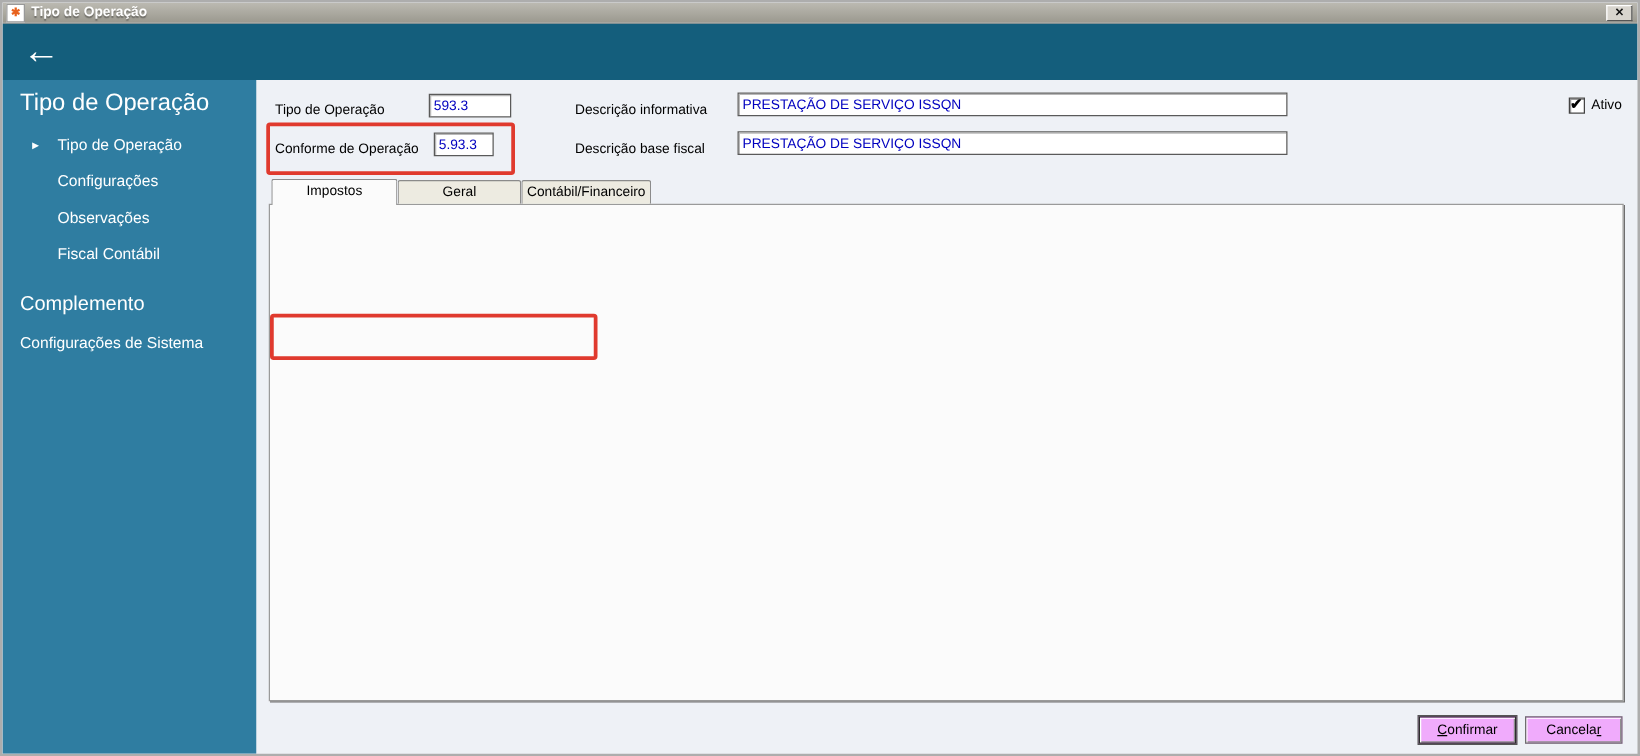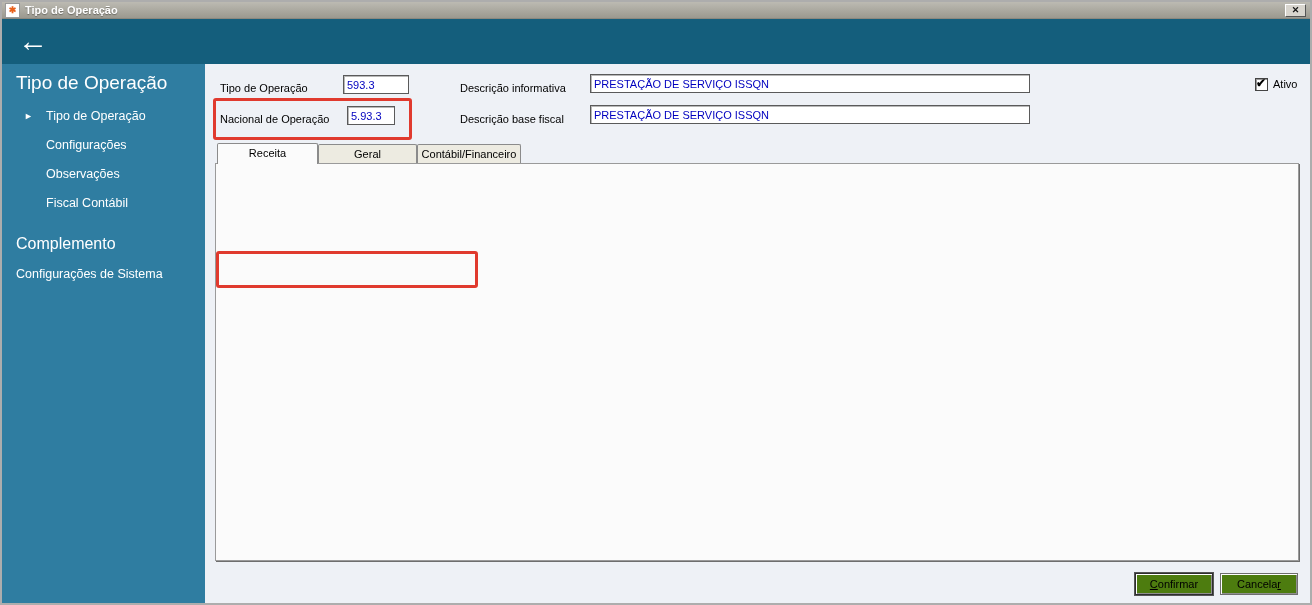--- a/index.html
+++ b/index.html
@@ -32,21 +32,21 @@
   .sel-arr{width:17px;background:#D8D4CD;border-left:1px solid #8f8f8f;box-shadow:inset -1px -1px 0 #7c7c7c,inset 1px 1px 0 #fff;display:flex;align-items:center;justify-content:center;font-size:7px;color:#000;}
   .note{font-size:11px;color:#0000BF;line-height:19px;white-space:nowrap;}
   .cbx{width:13px;height:13px;background:#fff;border:1px solid #444;box-shadow:inset 1px 1px 0 #9a9a9a;box-sizing:border-box;}
   .cbx-check{position:absolute;left:0px;top:-3px;font-size:12px;font-weight:bold;color:#000;line-height:14px;}
   .hl{border:3px solid #E03A2E;border-radius:3px;background:transparent;pointer-events:none;z-index:6;}
   
   .tab{top:142px;height:19px;background:#EDEBE1;border:1px solid #8b8b8b;border-bottom:none;border-radius:2px 2px 0 0;font-size:11px;text-align:center;line-height:18px;box-sizing:border-box;z-index:3;cursor:pointer;}
   .tab.active{top:141px;height:21px;background:#FBFBFB;z-index:5;}
   .panel{position:absolute;left:213px;top:161px;width:1084px;height:398px;background:#FBFBFB;border:1px solid #9a9a9a;box-shadow:1px 1px 0 #6e6e6e;box-sizing:border-box;z-index:1;}
   
-  .btn{height:22px;background:#4d7c0f;border:1px solid #6e6e6e;box-shadow:inset 1px 1px 0 #fff,inset -1px -1px 0 #8f8f8f;font-size:11px;color:#000;text-align:center;line-height:20px;box-sizing:border-box;cursor:pointer;z-index:2;}
+  .btn{height:22px;background:#f0abfc;border:1px solid #6e6e6e;box-shadow:inset 1px 1px 0 #fff,inset -1px -1px 0 #8f8f8f;font-size:11px;color:#000;text-align:center;line-height:20px;box-sizing:border-box;cursor:pointer;z-index:2;}
   .btn.primary{border:1px solid #2e2e2e;box-shadow:inset 1px 1px 0 #fff,inset -1px -1px 0 #8f8f8f,0 0 0 1px #555;}
 </style>
 </head>
 <body>
 
 <div class="win" id="win">
 
   <div class="titlebar">
     <span class="appicon">✱</span>
     <span class="ttl">Tipo de Operação</span>
@@ -61,21 +61,21 @@
     </span>
   </div>
 
   <div class="sidebar"></div>
   <div class="sb-h1">Tipo de Operação</div>
   <div class="sb-h2">Complemento</div>
   <div class="sb-link">Configurações de Sistema</div>
 
   <div class="abs lbl" style="left:218px;top:77px">Tipo de Operação</div>
   <input class="abs inp" style="left: 341px; top: 73px; width: 66px;" value="593.3">
-  <div class="abs lbl" style="left:218px;top:108px">Nacional de Operação</div>
+  <div class="abs lbl" style="left:218px;top:108px">Conforme de Operação</div>
   <input class="abs inp" style="left: 345px; top: 104px; width: 48px;" value="5.93.3">
   <div class="abs hl" style="left:211px;top:96px;width:193px;height:36px"></div>
 
   <div class="abs lbl" style="left:458px;top:77px">Descrição informativa</div>
   <input class="abs inp" style="left: 588px; top: 72px; width: 440px;" value="PRESTAÇÃO DE SERVIÇO ISSQN">
   <div class="abs lbl" style="left:458px;top:108px">Descrição base fiscal</div>
   <input class="abs inp" style="left: 588px; top: 103px; width: 440px;" value="PRESTAÇÃO DE SERVIÇO ISSQN">
 
   <div class="abs cbx" style="left:1253px;top:76px">
     <span class="cbx-check">✔</span>
@@ -85,21 +85,21 @@
   <div class="panel"></div>
 
   <div class="abs btn primary" style="left:1133px;top:571px;width:78px" id="btn-confirm"><u>C</u>onfirmar</div>
   <div class="abs btn" style="left:1218px;top:571px;width:78px" id="btn-cancel">Cancela<u>r</u></div>
 
 <div class="abs sb-marker" style="left: 22px; top: 108px;">►</div>
     <div class="abs sb-item" style="left: 44px; top: 106px;">Tipo de Operação</div>
     <div class="abs sb-item" style="left: 44px; top: 135px;">Configurações</div>
     <div class="abs sb-item" style="left: 44px; top: 164px;">Observações</div>
     <div class="abs sb-item" style="left: 44px; top: 193px;">Fiscal Contábil</div>
-    <div class="abs tab active" style="left: 215px; width: 101px;">Receita</div>
+    <div class="abs tab active" style="left: 215px; width: 101px;">Impostos</div>
     <div class="abs tab" style="left: 316px; width: 99px;">Geral</div>
     <div class="abs tab" style="left: 415px; width: 104px;">Contábil/Financeiro</div>
     <div class="abs lbl" style="left: 227px; top: 176px;">Incidência ICMS</div>
     <div class="abs sel" style="left: 352px; top: 176px; width: 108px; height: 19px;">
       <div class="sel-val">4 Isenta</div>
       <div class="sel-arr">▼</div>
     </div>
     <div class="abs lbl" style="left: 227px; top: 202px;">Escrituração Entrada</div>
     <div class="abs sel" style="left: 352px; top: 202px; width: 108px; height: 19px;">
       <div class="sel-val">0 Sem ICMS</div>

